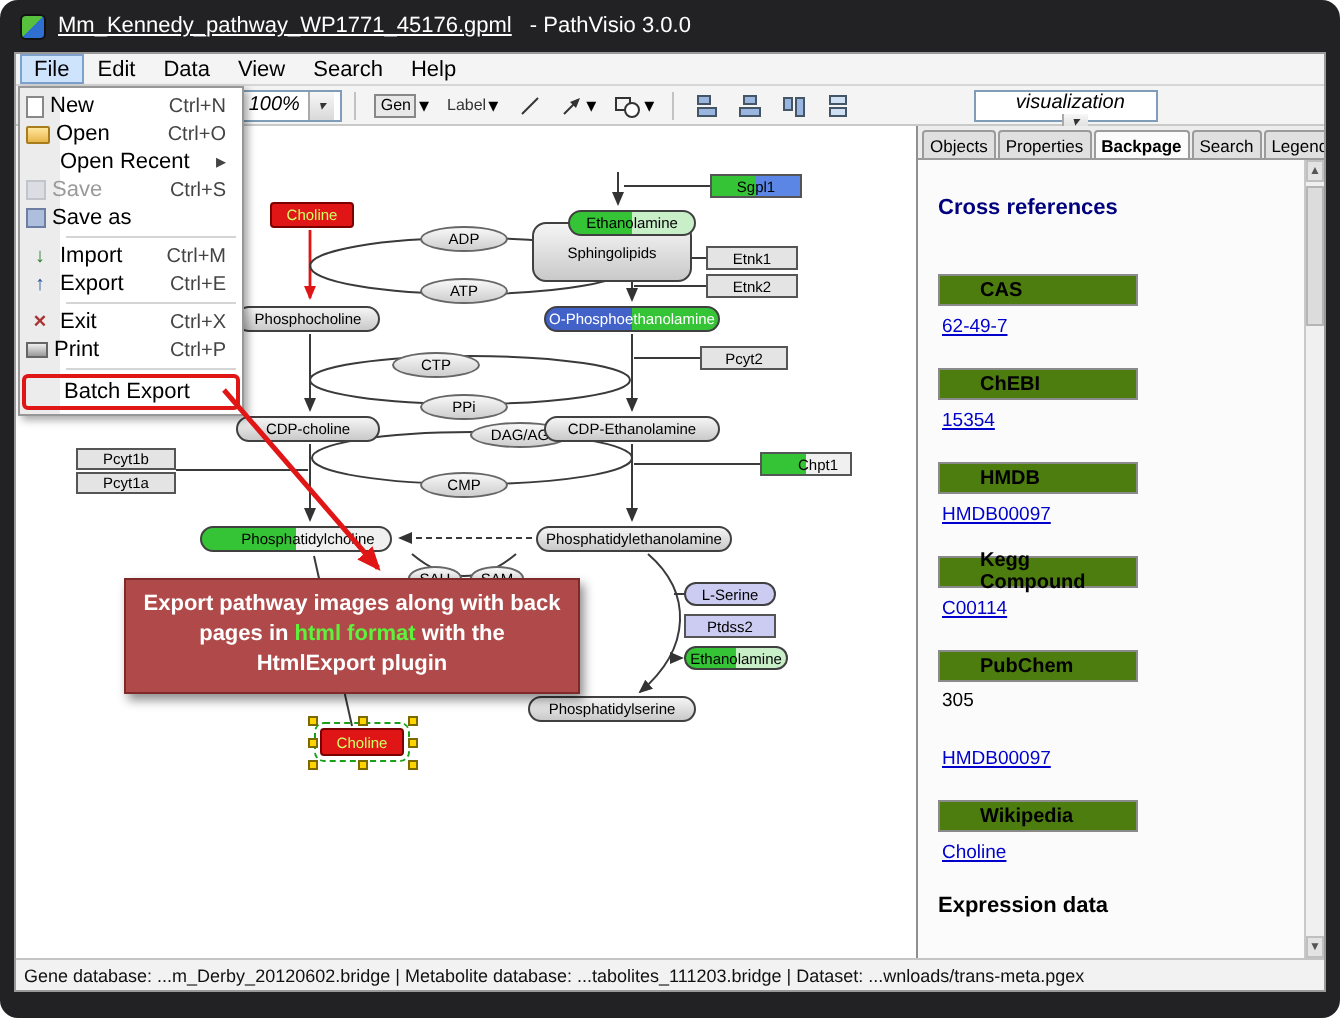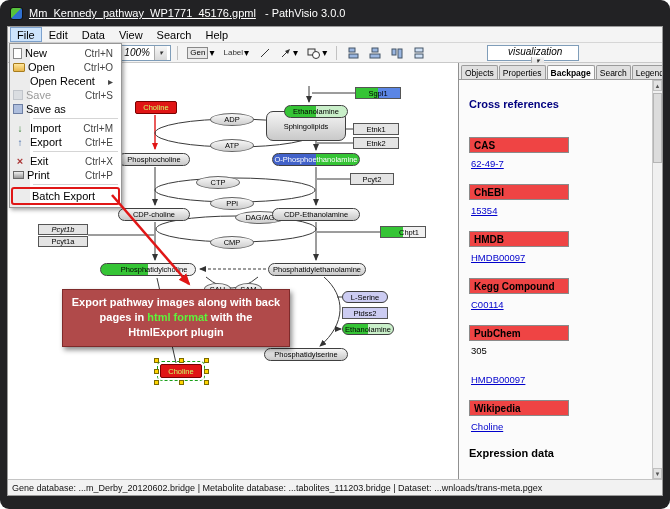--- a/index.html
+++ b/index.html
@@ -74,21 +74,21 @@
   .overlay-svg { position:absolute; inset:0; z-index:70; pointer-events:none; }
 
   .sidepanel { flex:1; border-left:1px solid #909090; display:flex; flex-direction:column; background:#ededed; min-width:0; }
   .tabs { display:flex; align-items:flex-end; padding:2px 2px 0 2px; border-bottom:1px solid #9b9b9b; height:17px; background:#ededed; flex:none; }
   .tab { border:1px solid #9b9b9b; border-bottom:none; background:#e0e0e0; padding:2px 3px 1px 3px; font-size:8.5px; border-radius:2px 2px 0 0; margin-right:1px; white-space:nowrap; }
   .tab.active { background:#fbfbfb; font-weight:bold; }
   .panel-body { flex:1; position:relative; background:#fbfbfb; overflow:hidden; }
   .panel-content { position:absolute; inset:0 10px 0 0; padding-left:10px; }
   .xref-heading { color:#00007f; font-weight:bold; font-size:11px; margin:18px 0 27px 0; }
   .xref-section { margin-bottom:13px; }
-  .xref-source { width:100px; height:16px; background:#ef4444; border:1px solid #8a8a8a; font-weight:bold; font-size:10px; display:flex; align-items:center; padding-left:4px; }
+  .xref-source { width:100px; height:16px; background:#4d7c0f; border:1px solid #8a8a8a; font-weight:bold; font-size:10px; display:flex; align-items:center; padding-left:20px; }
   .xref-link { display:inline-block; margin:4px 0 0 2px; font-size:9.5px; color:#0000cc; text-decoration:underline; }
   .xref-plain { margin:4px 0 0 2px; font-size:9.5px; color:#000; }
   .expression { font-weight:bold; font-size:11px; margin-top:2px; }
   .vscroll { position:absolute; right:0; top:0; bottom:0; width:10px; background:#f0f0f0; border-left:1px solid #c9c9c9; display:flex; flex-direction:column; }
   .varrow { height:11px; font-size:6px; display:flex; align-items:center; justify-content:center; color:#555; background:#e3e3e3; border:1px solid #c0c0c0; flex:none; }
   .vtrack { flex:1; position:relative; }
   .vthumb { position:absolute; left:0; right:0; top:2px; height:70px; background:#dcdcdc; border:1px solid #b5b5b5; }
 
   .statusbar { height:16px; border-top:1px solid #c4c4c4; background:#f2f2f2; font-size:9px; color:#111; display:flex; align-items:center; padding:0 4px; flex:none; white-space:nowrap; overflow:hidden; }
 </style>
@@ -238,21 +238,21 @@
           <div class="node met" style="left: 110px; top: 90px; width: 72px; height: 13px;">Phosphocholine</div>
           <div class="node met two-blue-green" style="left: 264px; top: 90px; width: 88px; height: 13px;">O-Phosphoethanolamine</div>
           <div class="node gene" style="left: 342px; top: 110px; width: 44px; height: 12px;">Pcyt2</div>
           <div class="node ellipse" style="left: 188px; top: 113px; width: 44px; height: 13px;">CTP</div>
           <div class="node ellipse" style="left: 202px; top: 134px; width: 44px; height: 13px;">PPi</div>
           <div class="node met" style="left: 110px; top: 145px; width: 72px; height: 13px;">CDP-choline</div>
           <div class="node ellipse" style="left: 227px; top: 148px; width: 50px; height: 13px;">DAG/AG</div>
           <div class="node met" style="left: 264px; top: 145px; width: 88px; height: 13px;">CDP-Ethanolamine</div>
           <div class="node gene two-green-white" style="left: 372px; top: 163px; width: 46px; height: 12px;">Chpt1</div>
           <div class="node ellipse" style="left: 202px; top: 173px; width: 44px; height: 13px;">CMP</div>
-          <div class="node gene" style="left: 30px; top: 161px; width: 50px; height: 11px; font-style: italic;">Pcyt1b</div>
+          <div class="node gene" style="left: 30px; top: 161px; width: 50px; height: 11px;">Pcyt1b</div>
           <div class="node gene" style="left: 30px; top: 173px; width: 50px; height: 11px;">Pcyt1a</div>
           <div class="node met two-green-white" style="left: 92px; top: 200px; width: 96px; height: 13px;">Phosphatidylcholine</div>
           <div class="node met" style="left: 260px; top: 200px; width: 98px; height: 13px;">Phosphatidylethanolamine</div>
           <div class="node ellipse" style="left: 196px; top: 220px; width: 27px; height: 12px;">SAH</div>
           <div class="node ellipse" style="left: 227px; top: 220px; width: 27px; height: 12px;">SAM</div>
           <div class="node met lavender" style="left: 334px; top: 228px; width: 46px; height: 12px;">L-Serine</div>
           <div class="node gene lavender" style="left: 334px; top: 244px; width: 46px; height: 12px;">Ptdss2</div>
           <div class="node met two-green-light" style="left: 334px; top: 260px; width: 52px; height: 12px;">Ethanolamine</div>
           <div class="node met" style="left: 256px; top: 285px; width: 84px; height: 13px;">Phosphatidylserine</div>
           <div class="node red-node selected" style="left: 152px; top: 301px; width: 42px; height: 14px;">Choline</div>

